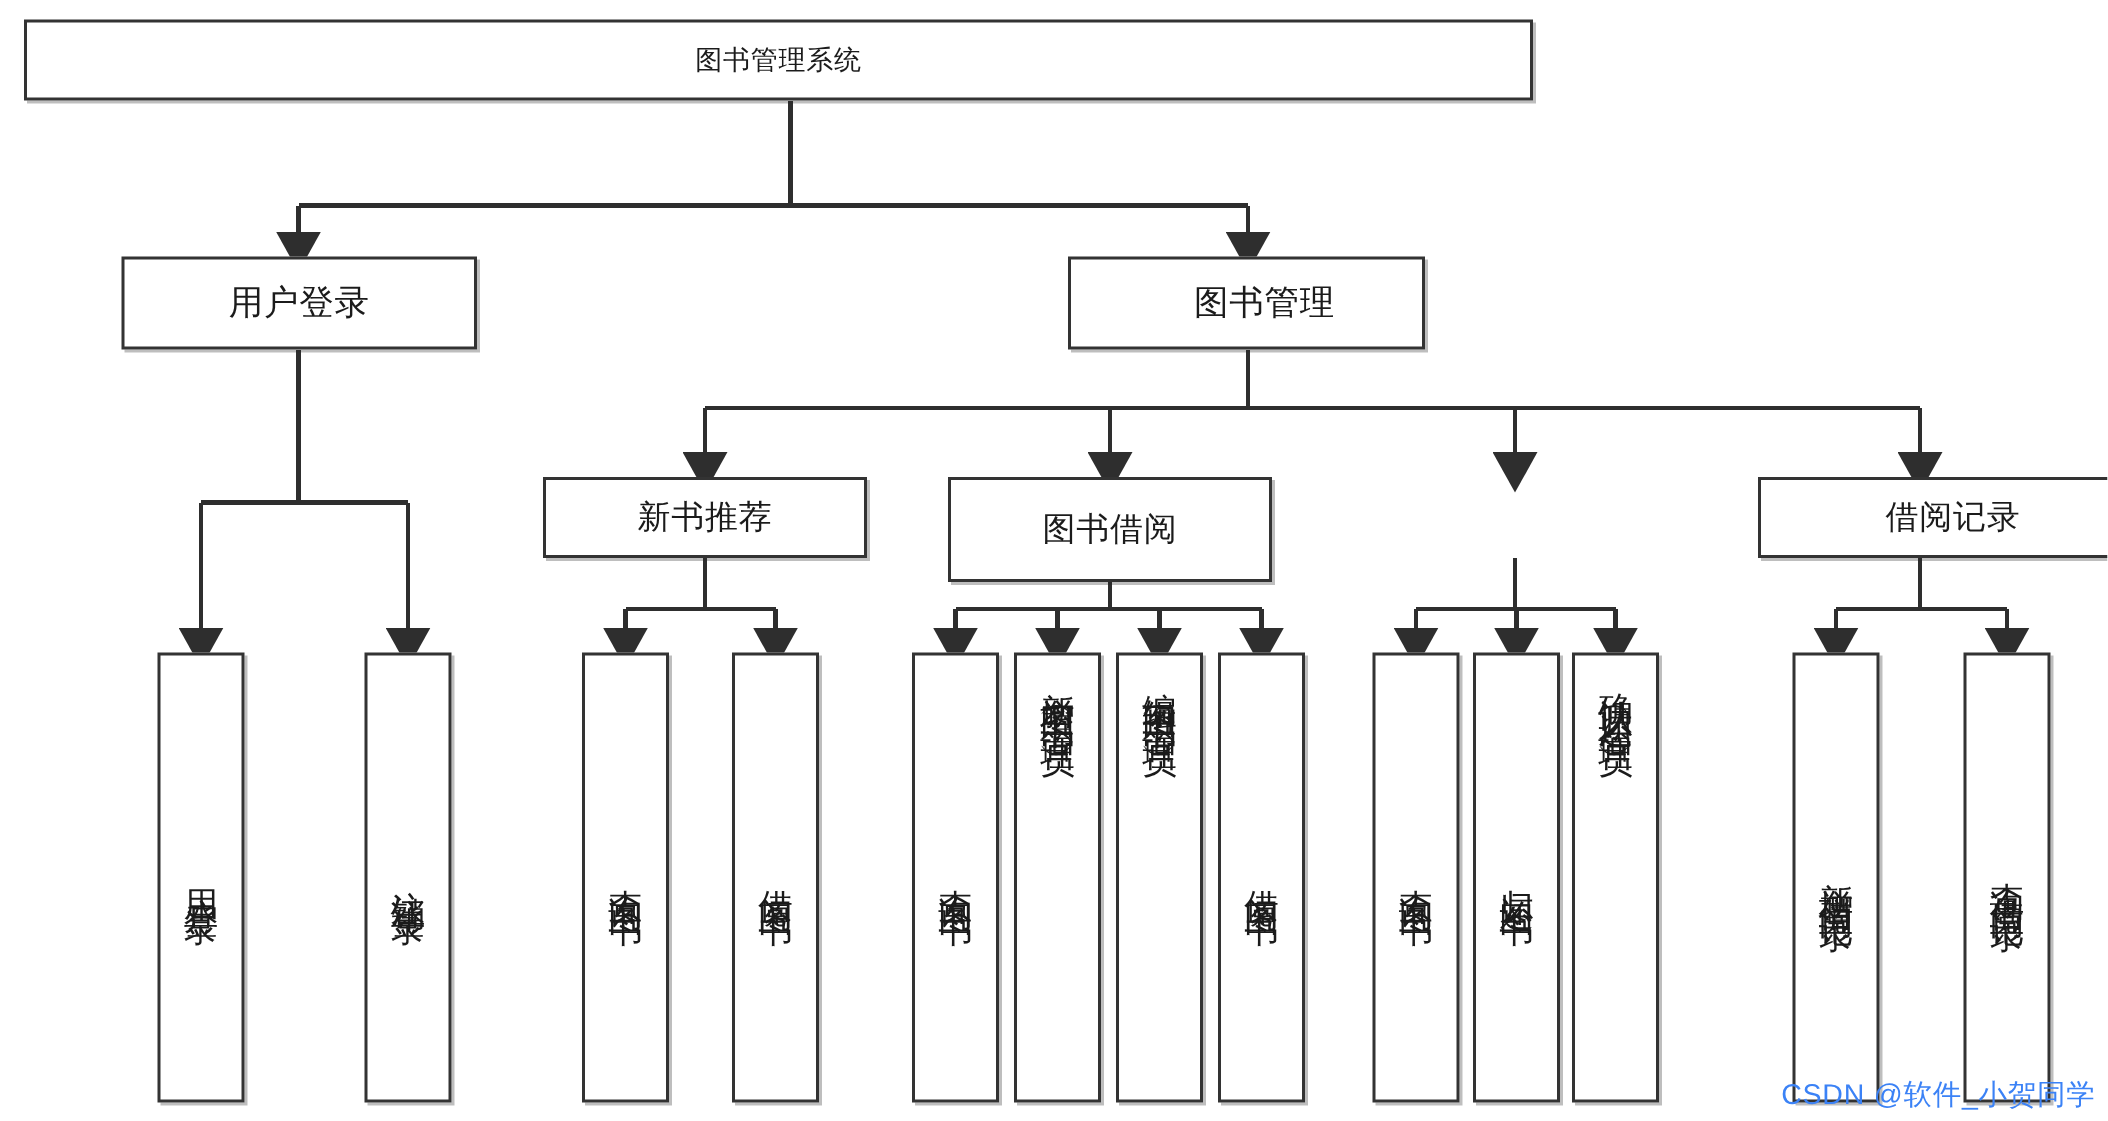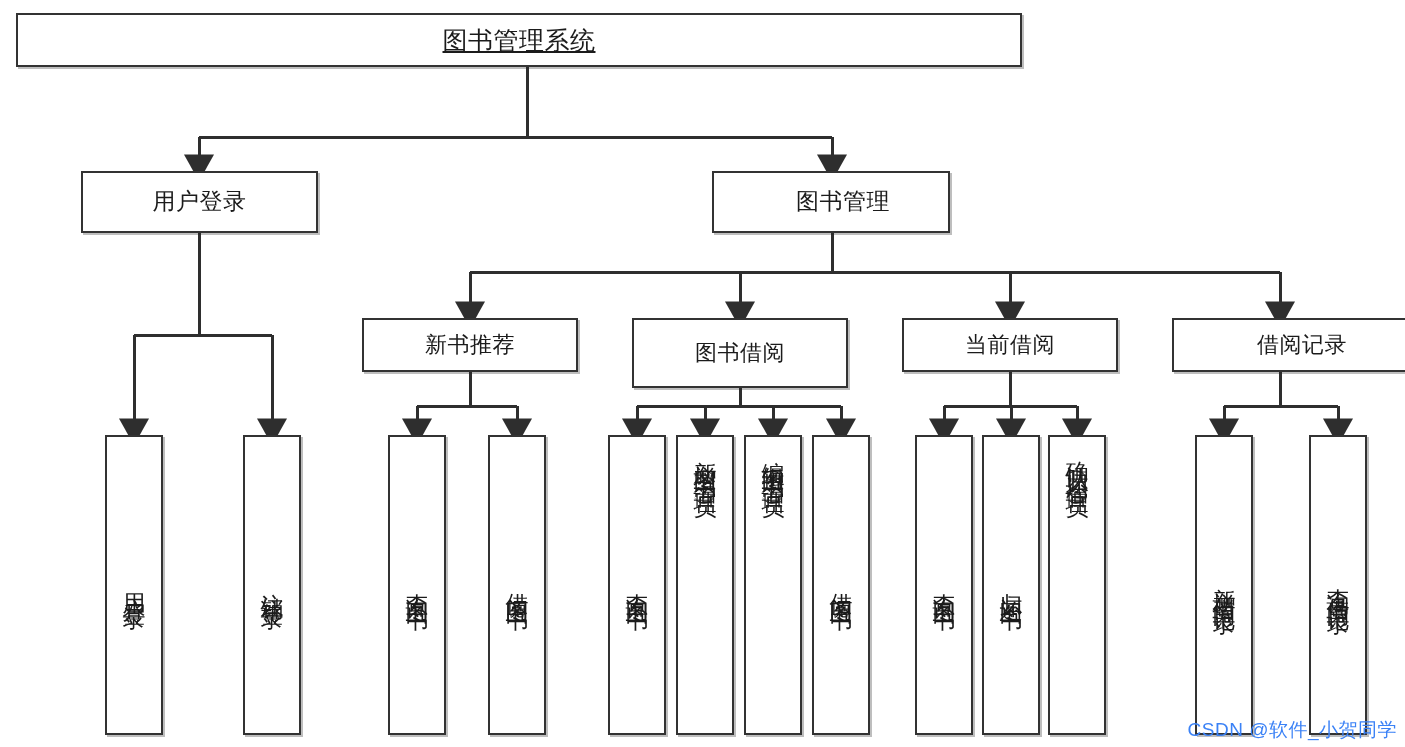--- a/index.html
+++ b/index.html
@@ -39,21 +39,21 @@
     align-items: center;
     justify-content: center;
     z-index: 2;
   }
   .node .label {
     color: #1b1b1b;
     letter-spacing: 0.5px;
     line-height: 1.12;
     white-space: nowrap;
   }
-  .node.root .label   { font-size: 25px; text-decoration: underline; }
+  .node.root .label   { font-size: 18px; }
   .node.level1 .label { font-size: 23px; }
   .node.level2 .label { font-size: 22px; }
 
   
   .node.leaf {
     align-items: flex-start;
     justify-content: center;
     padding-top: 6px;
   }
   .node.leaf .label {
@@ -145,23 +145,20 @@
   <div class="node level1" style="left:712px; top:171px; width:238px; height:62px;padding-left:24px;">
     <span class="label">图书管理</span>
   </div>
 
   <div class="node level2" style="left:362px; top:318px; width:216px; height:54px;">
     <span class="label">新书推荐</span>
   </div>
   <div class="node level2" style="left:632px; top:318px; width:216px; height:70px;">
     <span class="label">图书借阅</span>
   </div>
-  <div class="node level2" style="left:902px; top:318px; width:216px; height:54px;">
-    <span class="label">当前借阅</span>
-  </div>
   <div class="node level2" style="left:1172px; top:318px; width:260px; height:54px;">
     <span class="label">借阅记录</span>
   </div>
 
   <div class="node leaf centered" style="left:105px; top:435px; width:58px; height:300px;">
     <span class="label">用户登录</span>
   </div>
   <div class="node leaf centered" style="left:243px; top:435px; width:58px; height:300px;">
     <span class="label">注销登录</span>
   </div>

